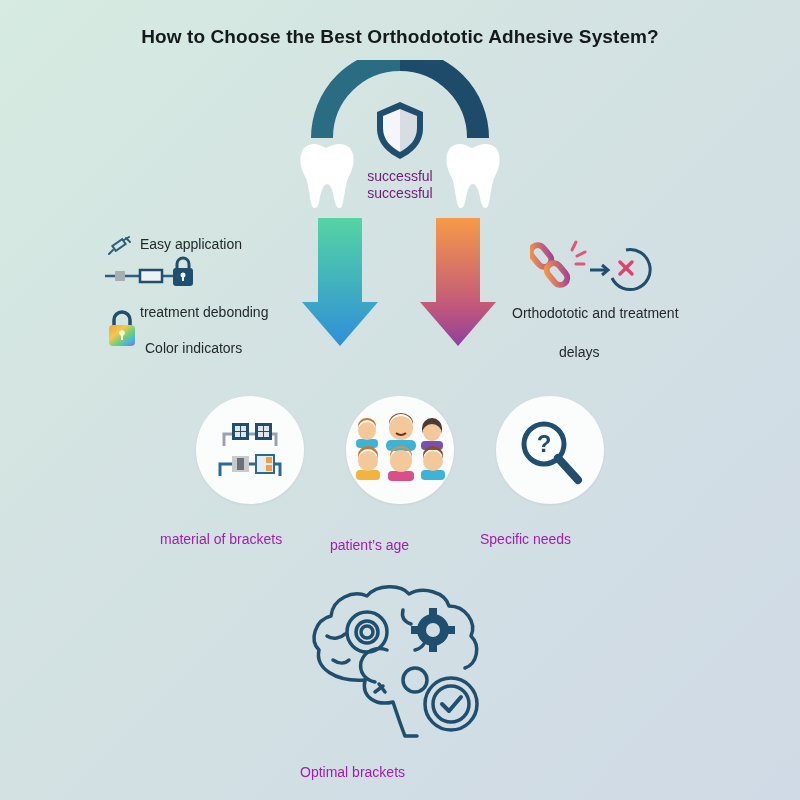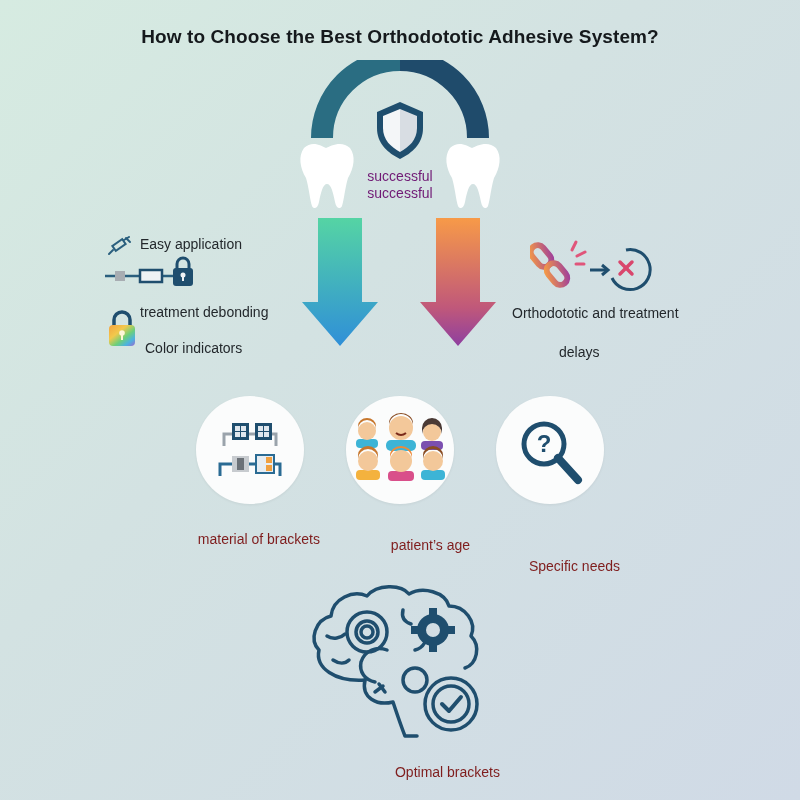--- a/index.html
+++ b/index.html
@@ -18,21 +18,21 @@
   .center-label {
     left: 340px; top: 168px; width: 120px; text-align: center;
     font-size: 14px; line-height: 17px; color: #701a75;
   }
   .txt { font-size: 14px; color: #23282c; white-space: nowrap; text-align: center; }
   .circle {
     width: 108px; height: 108px; border-radius: 50%;
     background: #fbfcfc;
     box-shadow: 0 1px 3px rgba(0,0,0,0.06);
   }
-  .factor-label { font-size: 14px; color: #7f1d1d; text-align: right; white-space: nowrap; }
+  .factor-label { font-size: 14px; color: #a21caf; text-align: left; white-space: nowrap; }
 </style>
 </head>
 <body>
 
 <div class="abs title">How to Choose the Best Orthodototic Adhesive System?</div>
 
 <svg class="abs" style="left:290px;top:60px" width="220" height="150" viewBox="0 0 220 150">
   <defs>
     <linearGradient id="arcg" x1="0" x2="1" y1="0" y2="0">
       <stop offset="0" stop-color="#2a6d82"></stop>
@@ -204,21 +204,21 @@
 <div class="abs circle" style="left:496px;top:396px">
   <svg width="108" height="108" viewBox="0 0 108 108">
     <circle cx="48" cy="48" r="20" fill="none" stroke="#1f4e6e" stroke-width="5"></circle>
     <path d="M62 62 L82 84" stroke="#1f4e6e" stroke-width="8" stroke-linecap="round"></path>
     <text x="48" y="56" text-anchor="middle" font-family="Liberation Sans, sans-serif" font-weight="bold" font-size="24" fill="#1f4e6e">?</text>
   </svg>
 </div>
 
 <div class="abs factor-label" style="left:160px;top:531px;width:160px">material of brackets</div>
 <div class="abs factor-label" style="left:330px;top:537px;width:140px">patient’s age</div>
-<div class="abs factor-label" style="left:480px;top:558px;width:140px">Specific needs</div>
+<div class="abs factor-label" style="left:480px;top:531px;width:140px">Specific needs</div>
 
 <svg class="abs" style="left:305px;top:580px" width="190" height="165" viewBox="0 0 190 165">
   <g fill="none" stroke="#1f4e6e" stroke-width="3.5" stroke-linecap="round" stroke-linejoin="round">
     <path d="M60 100 C30 102 10 88 14 70 C4 60 10 40 26 36 C28 18 48 10 62 16 C72 4 96 4 104 14 C118 6 140 12 144 26 C160 26 172 42 166 56 C176 66 172 84 160 88"></path>
     <path d="M60 100 C56 118 72 126 88 122 C92 134 96 146 100 156 L112 156"></path>
     <path d="M82 70 C72 66 60 70 56 82 C54 92 60 100 70 102"></path>
     <path d="M22 56 C28 60 36 58 40 54"></path>
     <path d="M98 30 C96 38 100 42 106 44"></path>
     <path d="M120 50 C124 60 118 68 110 70"></path>
     <path d="M70 112 L78 106 M74 104 L80 112"></path>

